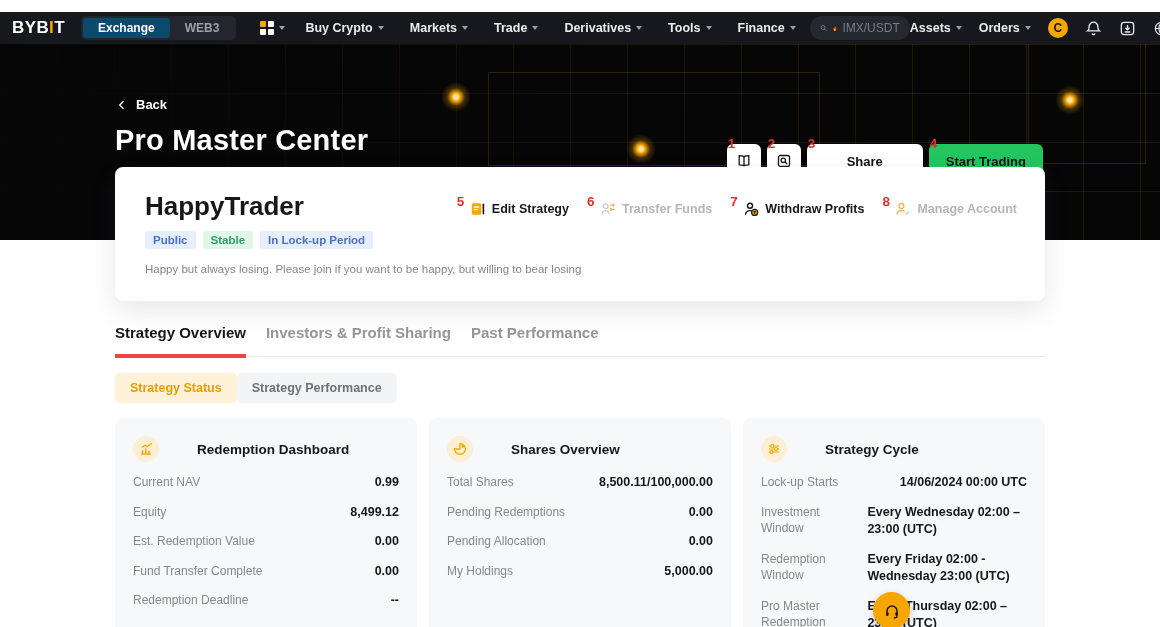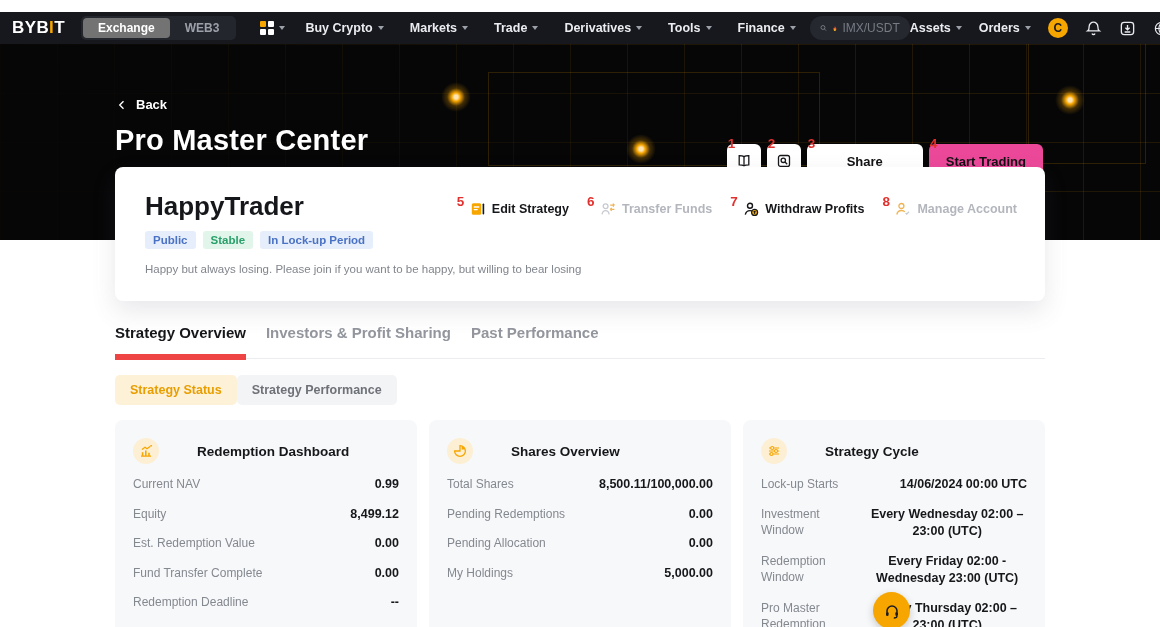--- a/index.html
+++ b/index.html
@@ -8,21 +8,21 @@
   .page { position:relative; width:927px; height:627px;margin-top:12px; }
 
   
   .topnav { position:absolute; top:0; left:0; width:1160px; height:32px; background:#17181e;
             display:flex; align-items:center; padding:0 14px 0 12px; color:#eaecef; z-index:30; }
   .logo { font-size:17px; font-weight:800; letter-spacing:.4px; color:#fff; cursor:pointer; white-space:nowrap; }
   .logo .logo-i { color:#f7a600; font-weight:800; }
   .toggle { display:flex; background:#24262d; border-radius:5px; padding:2px; margin-left:16px; }
   .toggle-item { border:none; background:transparent; color:#9ca0a8; font-size:12px; font-weight:700;
                  padding:3px 15px; border-radius:4px; font-family:inherit; cursor:pointer; }
-  .toggle-item.active { background:#737373; color:#fff; }
+  .toggle-item.active { background:#0c4a6e; color:#fff; }
   .nav-divider { width:1px; height:16px; background:#3a3d45; margin:0 12px; }
   .apps { display:flex; align-items:center; gap:5px; cursor:pointer; }
   .apps-grid { display:grid; grid-template-columns:6px 6px; gap:2px; }
   .sq { width:6px; height:6px; background:#fff; border-radius:1px; }
   .sq.orange { background:#f7a600; }
   .caret { width:0; height:0; border-left:3.5px solid transparent; border-right:3.5px solid transparent;
            border-top:4px solid #9ca0a8; display:inline-block; }
   .nav-items { display:flex; gap:26px; margin-left:20px; }
   .nav-item { display:flex; align-items:center; gap:5px; font-size:12.5px; font-weight:600;
               color:#eaecef; cursor:pointer; white-space:nowrap; }
@@ -51,21 +51,21 @@
   .hero-title { position:absolute; left:115px; top:80px; margin:0; color:#fff; font-size:29px;
                 font-weight:800; letter-spacing:.2px; }
   .hero-actions { position:absolute; right:117px; top:100px; display:flex; gap:6px; }
   .btn-wrap { position:relative; }
   .ann { position:absolute; left:1px; top:-7px; color:#e0312e; font-size:13.5px; font-weight:700;
          line-height:1; z-index:5; pointer-events:none; }
   .icon-btn { width:34px; height:34px; border-radius:6px; background:#fff; border:none; display:flex;
               align-items:center; justify-content:center; cursor:pointer; }
   .share-btn { height:34px; border-radius:6px; background:#fff; border:none; font-size:13px; font-weight:700;
                color:#121214; padding:0 40px; font-family:inherit; cursor:pointer; }
-  .start-btn { height:34px; border-radius:6px; background:#ec4899; border:none; font-size:13px; font-weight:700;
+  .start-btn { height:34px; border-radius:6px; background:#22c55e; border:none; font-size:13px; font-weight:700;
                color:#121214; padding:0 17px; font-family:inherit; cursor:pointer; }
 
   
   .profile-card { position:absolute; left:115px; top:155px; width:930px; height:134px; background:#fff;
                   border-radius:8px; box-shadow:0 10px 25px rgba(90,95,110,.14); padding:24px 30px; z-index:10; }
   .profile-name { margin:0; font-size:26px; font-weight:800; color:#16171a; }
   .badges { display:flex; gap:7px; margin-top:9px; }
   .badge { font-size:11.5px; font-weight:600; padding:3px 8px; border-radius:3px; }
   .badge.blue { background:#e7eefb; color:#4a72c4; }
   .badge.green { background:#e2f5ea; color:#2aa06a; }
@@ -73,34 +73,34 @@
   .profile-actions { position:absolute; right:28px; top:34px; display:flex; gap:23px; }
   .action { display:flex; align-items:center; gap:6px; font-size:12.5px; font-weight:700; color:#16171a;
             cursor:pointer; position:relative; padding-left:8px; white-space:nowrap; }
   .action .ann { left:-5px; top:-6px; }
   .action.disabled { color:#b3b6bd; }
 
   
   .content { position:absolute; left:115px; top:312px; width:930px; }
   .tabs { display:flex; gap:20px; border-bottom:1px solid #ececf0; }
   .tab { font-size:15px; font-weight:700; color:#93969d; padding-bottom:13px; cursor:pointer; white-space:nowrap; }
-  .tab.active { color:#16171a; border-bottom:6px solid #ef4444; margin-bottom:-2px; }
+  .tab.active { color:#16171a; border-bottom:4px solid #ef4444; margin-bottom:-2px; }
   .subtabs { display:flex; margin-top:16px; }
   .pill { border:none; border-radius:5px; padding:8px 15px; font-size:12.5px; font-weight:700;
           font-family:inherit; background:#f3f4f6; color:#6e7177; cursor:pointer; white-space:nowrap; }
   .pill.active { background:#fdf1d8; color:#e99e00; }
   .cards { display:grid; grid-template-columns:1fr 1fr 1fr; gap:12px; margin-top:15px; }
   .card { background:#f7f8fa; border-radius:8px; padding:18px 18px 0; height:225px; overflow:hidden; }
   .card-head { display:flex; align-items:center; gap:10px; margin-bottom:6px; }
   .card-icon { width:26px; height:26px; border-radius:50%; background:#fcefd3; display:flex;
                align-items:center; justify-content:center; flex:none; }
   .card-title { margin:0; font-size:13.5px; font-weight:700; color:#16171a;padding-left:28px; }
   .row { display:flex; justify-content:space-between; align-items:flex-start; gap:10px; margin-top:12px; }
   .lbl { font-size:12px; color:#84888f; line-height:1.4; flex:1; }
-  .val { font-size:12.5px; font-weight:700; color:#16171a; text-align:center; line-height:1.4; max-width:60%; }
+  .val { font-size:12.5px; font-weight:700; color:#16171a; text-align:left; line-height:1.4; max-width:60%; }
 
   
   .support-fab { position:absolute; right:17px; bottom:10px; width:37px; height:37px; border-radius:50%;
                  background:#f7a600; border:none; display:flex; align-items:center; justify-content:center;
                  cursor:pointer; box-shadow:0 3px 8px rgba(0,0,0,.2); z-index:40; }
   .footer-bar { position:absolute; left:0; bottom:0; width:1160px; height:7px; background:#101114; z-index:35; }
 </style>
 </head>
 <body>
 

